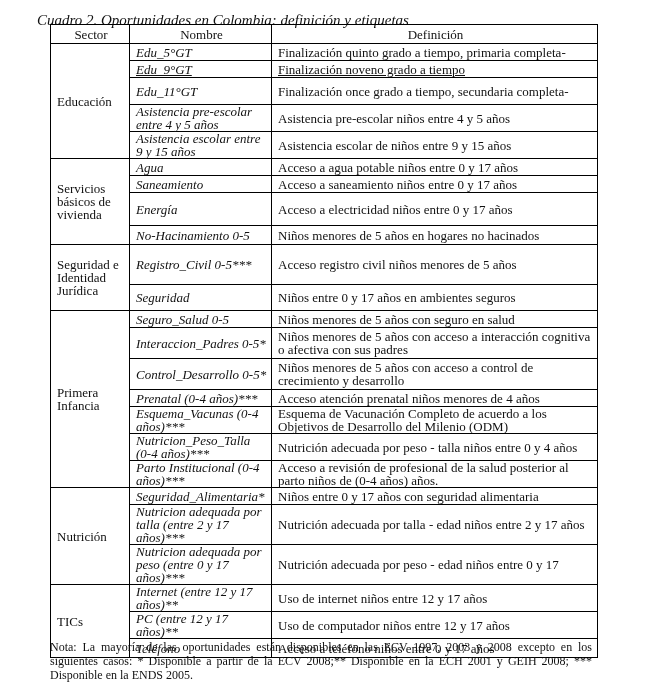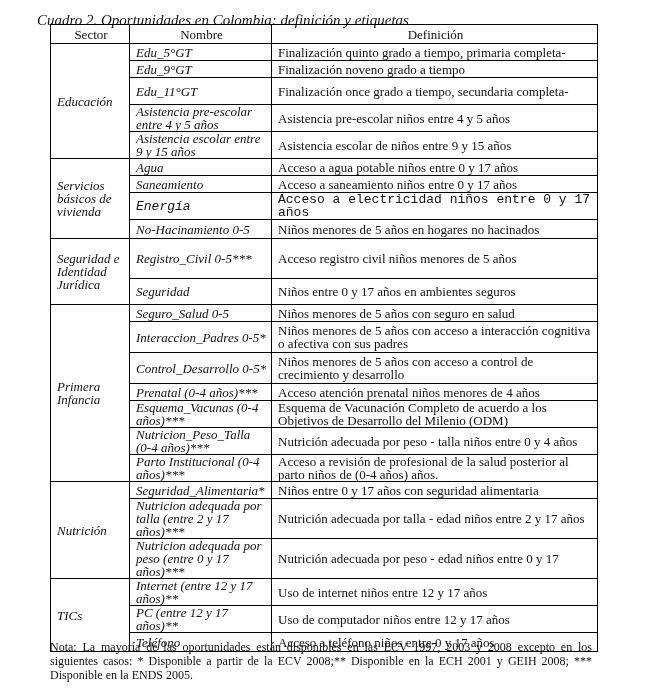--- a/index.html
+++ b/index.html
@@ -4,21 +4,21 @@
 <style>
   html, body { margin:0; padding:0; background:#ffffff; }
   body { width:659px; height:688px; position:relative; overflow:hidden;
          font-family:"Liberation Serif", serif; color:#111; }
   .caption { position:absolute; left:37px; top:12px; font-size:15px; font-style:italic; white-space:nowrap; }
   table { position:absolute; left:50px; top:24px; width:547px; border-collapse:collapse; table-layout:fixed; }
   col.c1 { width:79px; } col.c2 { width:142px; } col.c3 { width:326px; }
   td, th { border:1px solid #000; padding:0 4px 0 6px; font-size:13px; line-height:13px; vertical-align:middle; font-weight:normal; }
   th { text-align:center; height:18px; }
   td.nombre { font-style:italic; }
-  td.sector { vertical-align:middle;font-style:italic; }
+  td.sector { vertical-align:middle; }
   .note { position:absolute; left:50px; top:640px; width:542px; font-size:12px; line-height:14px; text-align:justify; }
 </style>
 </head>
 <body>
 
 <div class="caption">Cuadro 2. Oportunidades en Colombia: definición y etiquetas</div>
 
 <table>
   <colgroup>
       <col class="c1">
@@ -31,21 +31,21 @@
       <th>Nombre</th>
       <th>Definición</th>
     </tr>
   </thead>
   <tbody id="tbody">
       <tr style="height: 17px;">
         <td class="sector" rowspan="5">Educación</td>
         <td class="nombre">Edu_5°GT</td>
         <td>Finalización quinto grado a tiempo, primaria completa-</td>
       </tr>
-      <tr style="height: 17px;">
+      <tr style="height: 17px; text-decoration: underline;">
         <td class="nombre">Edu_9°GT</td>
         <td>Finalización noveno grado a tiempo</td>
       </tr>
       <tr style="height: 27px;">
         <td class="nombre">Edu_11°GT</td>
         <td>Finalización once grado a tiempo, secundaria completa-</td>
       </tr>
       <tr style="height: 27px;">
         <td class="nombre">Asistencia pre-escolar entre 4 y 5 años</td>
         <td>Asistencia pre-escolar niños entre 4 y 5 años</td>
@@ -56,21 +56,21 @@
       </tr>
       <tr style="height: 17px;">
         <td class="sector" rowspan="4">Servicios básicos de vivienda</td>
         <td class="nombre">Agua</td>
         <td>Acceso a agua potable niños entre 0 y 17 años</td>
       </tr>
       <tr style="height: 17px;">
         <td class="nombre">Saneamiento</td>
         <td>Acceso a saneamiento niños entre 0 y 17 años</td>
       </tr>
-      <tr style="height: 17px; font-family: Liberation Mono, monospace;">
+      <tr style="height: 33px;">
         <td class="nombre">Energía</td>
         <td>Acceso a electricidad niños entre 0 y 17 años</td>
       </tr>
       <tr style="height: 19px;">
         <td class="nombre">No-Hacinamiento 0-5</td>
         <td>Niños menores de 5 años en hogares no hacinados</td>
       </tr>
       <tr style="height: 40px;">
         <td class="sector" rowspan="2">Seguridad e Identidad Jurídica</td>
         <td class="nombre">Registro_Civil 0-5***</td>

